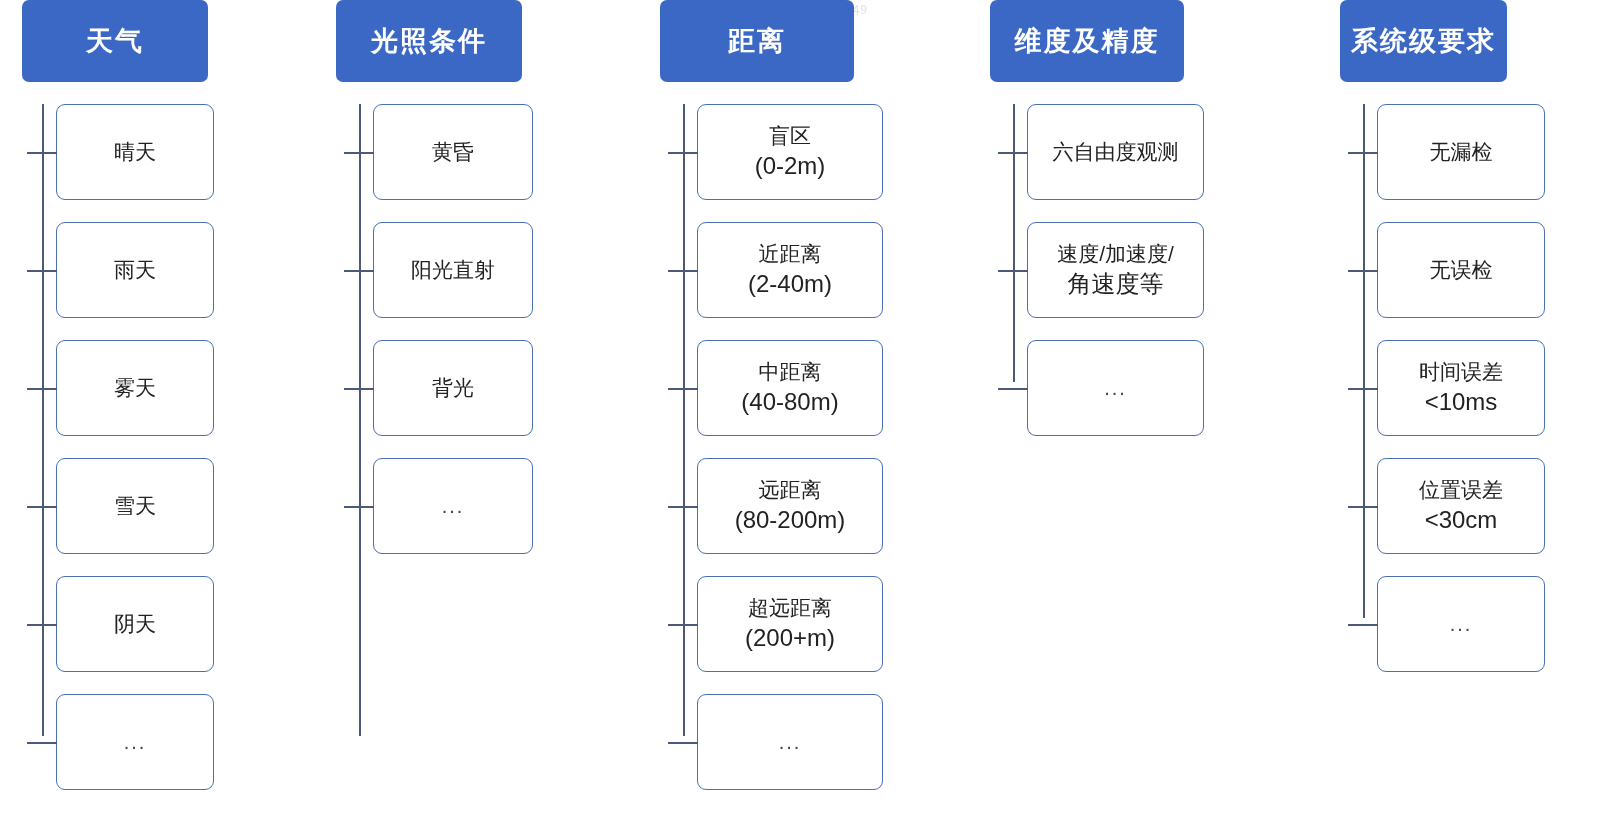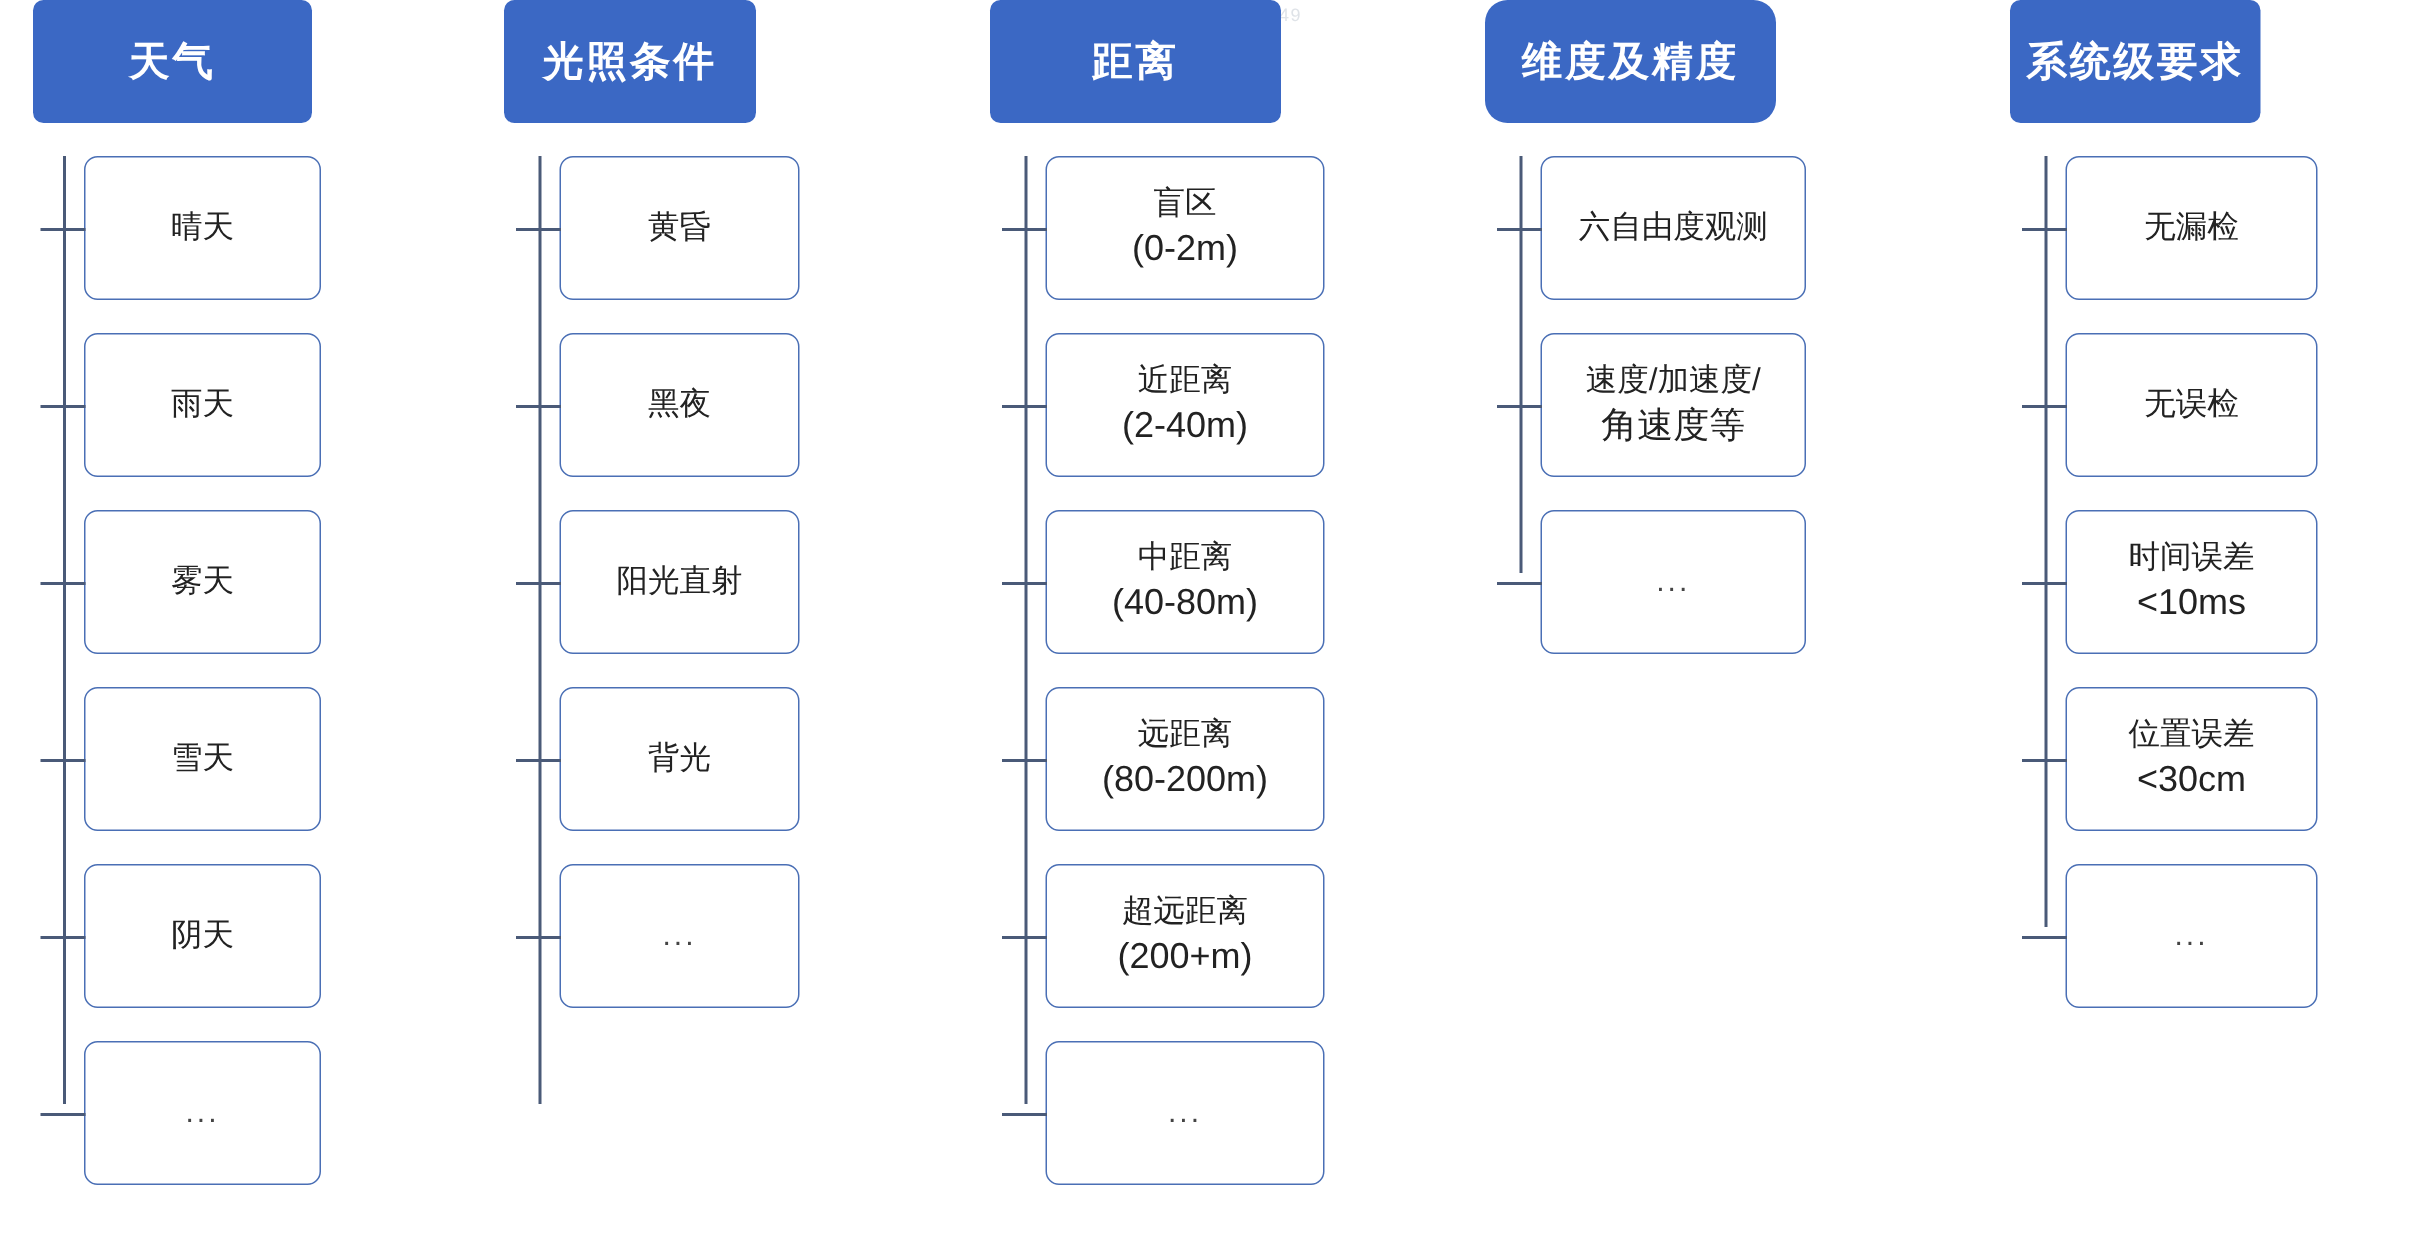--- a/index.html
+++ b/index.html
@@ -86,31 +86,31 @@
   .node .line2 { font-size: 24px; }
   .node.ellipsis { font-size: 20px; color: #444; letter-spacing: 2px; }
 
   
   #col-weather { margin-left: 22px; width: 196px; }
   #col-weather .col-header { width: 186px; }
   #col-weather .trunk { left: 20px; }
   #col-weather .node { margin-left: 34px; width: 158px; }
 
   #col-light { margin-left: 118px; width: 214px; }
-  #col-light .col-header { width: 168px; }
+  #col-light .col-header { width: 186px; }
   #col-light .trunk { left: 23px; }
   #col-light .node { margin-left: 37px; width: 160px; }
 
   #col-distance { margin-left: 110px; width: 220px; }
   #col-distance .col-header { width: 194px; }
   #col-distance .trunk { left: 23px; }
   #col-distance .node { margin-left: 37px; width: 186px; }
 
   #col-dimension { margin-left: 110px; width: 230px; }
-  #col-dimension .col-header { width: 194px; border-radius: 15px; }
+  #col-dimension .col-header { width: 194px; }
   #col-dimension .trunk { left: 23px; }
   #col-dimension .node { margin-left: 37px; width: 177px; }
 
   #col-system { margin-left: 120px; width: 220px; }
   #col-system .col-header { width: 167px; }
   #col-system .trunk { left: 23px; }
   #col-system .node { margin-left: 37px; width: 168px; }
 </style>
 </head>
 <body>
@@ -155,24 +155,20 @@
     <div class="col-header">光照条件</div>
     <div class="children">
       <div class="trunk" style="height: 632px;"></div>
 
       <div class="node">
         <span class="connector"></span>
         <span>黄昏</span>
       </div>
       <div class="node">
         <span class="connector"></span>
-        <span>黑夜</span>
-      </div>
-      <div class="node">
-        <span class="connector"></span>
         <span>阳光直射</span>
       </div>
       <div class="node">
         <span class="connector"></span>
         <span>背光</span>
       </div>
       <div class="node ellipsis">
         <span class="connector"></span>
         <span>...</span>
       </div>

